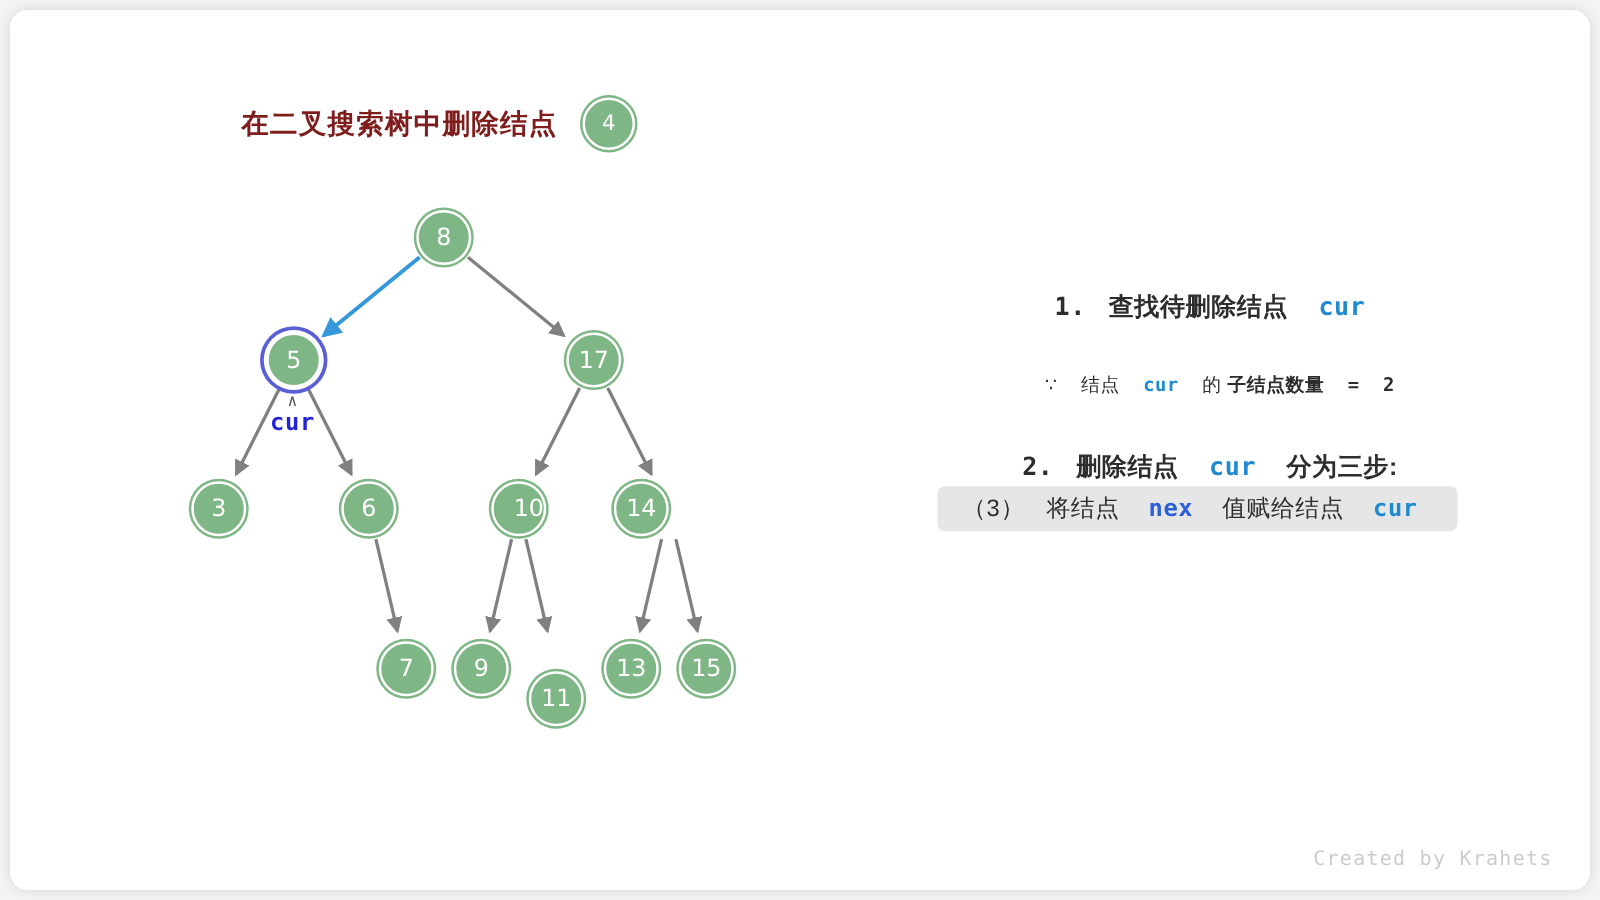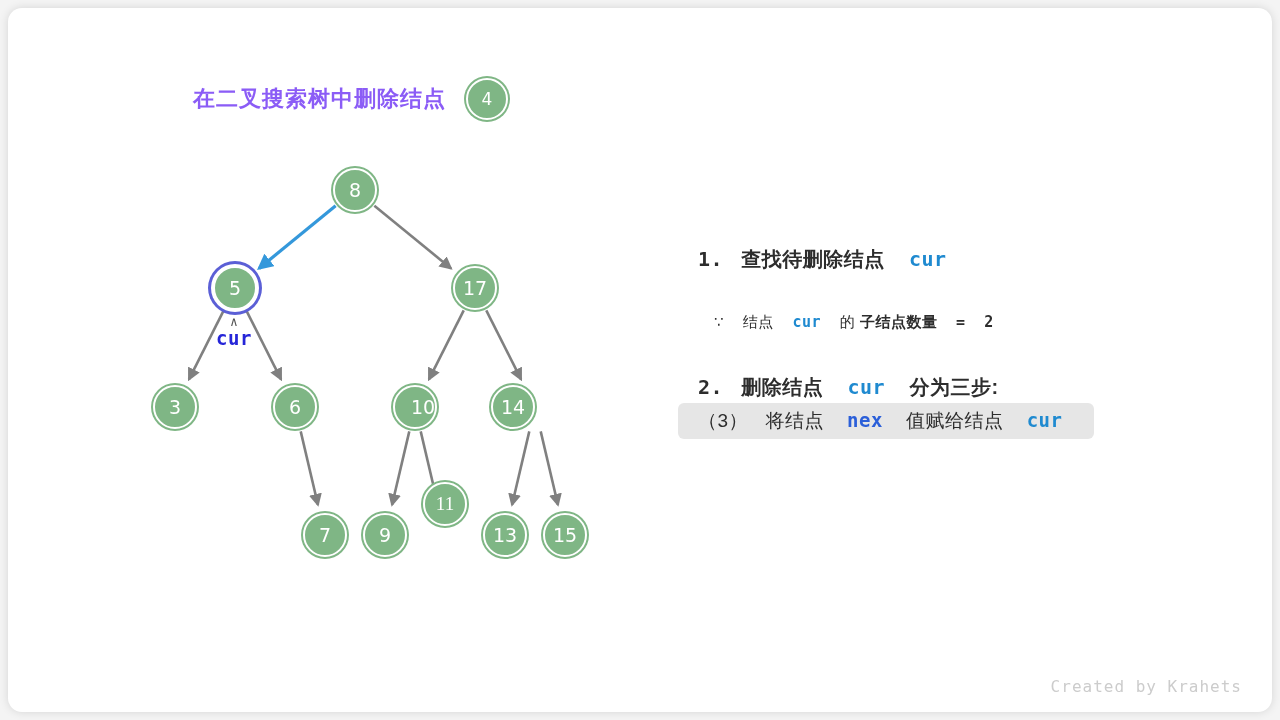--- a/index.html
+++ b/index.html
@@ -39,21 +39,21 @@
     position: absolute;
     left: 193px;
     top: 78px;
     display: flex;
     align-items: center;
     gap: 20px;
   }
   .title-text {
     font-size: 22px;
     font-weight: bold;
-    color: #8b5cf6;
+    color: #7f1d1d;
     letter-spacing: 1px;
     white-space: nowrap;
   }
 
   
   .node {
     position: absolute;
     width: 44px;
     height: 44px;
     border-radius: 50%;
@@ -109,22 +109,23 @@
     font-size: 19px;
     line-height: 22px;
     color: #2525d8;
     letter-spacing: 0.5px;
   }
 
   
   .steps {
     position: absolute;
     left: 678px;
-    top: 246px;
+    top: 232px;
     width: 560px;
+    text-align: center;
   }
   .line {
     display: block;
     white-space: nowrap;
     color: #2d2d2d;
   }
   .line .zh { font-family: "Liberation Sans", "DejaVu Sans", sans-serif; }
   .mono {
     font-family: "DejaVu Sans Mono", monospace;
     font-weight: bold;
@@ -210,21 +211,21 @@
     <div id="node-layer">
         <div class="node" style="left: 333px; top: 168px;">8</div>
         <div class="node highlight" style="left: 213px; top: 266px;">5</div>
         <div class="node" style="left: 453px; top: 266px;">17</div>
         <div class="node" style="left: 153px; top: 385px;">3</div>
         <div class="node" style="left: 273px; top: 385px;">6</div>
         <div class="node" style="left: 393px; top: 385px; padding-left: 16px;">10</div>
         <div class="node" style="left: 491px; top: 385px;">14</div>
         <div class="node" style="left: 303px; top: 513px;">7</div>
         <div class="node" style="left: 363px; top: 513px;">9</div>
-        <div class="node" style="left: 423px; top: 482px; font-family: Liberation Serif, serif;">11</div>
+        <div class="node" style="left: 423px; top: 537px;">11</div>
         <div class="node" style="left: 483px; top: 513px;">13</div>
         <div class="node" style="left: 543px; top: 513px;">15</div>
       </div>
 
     <div class="cur-ptr">
       <div class="cur-caret">∧</div>
       <div class="cur-label">cur</div>
     </div>
 
     <div class="steps">

